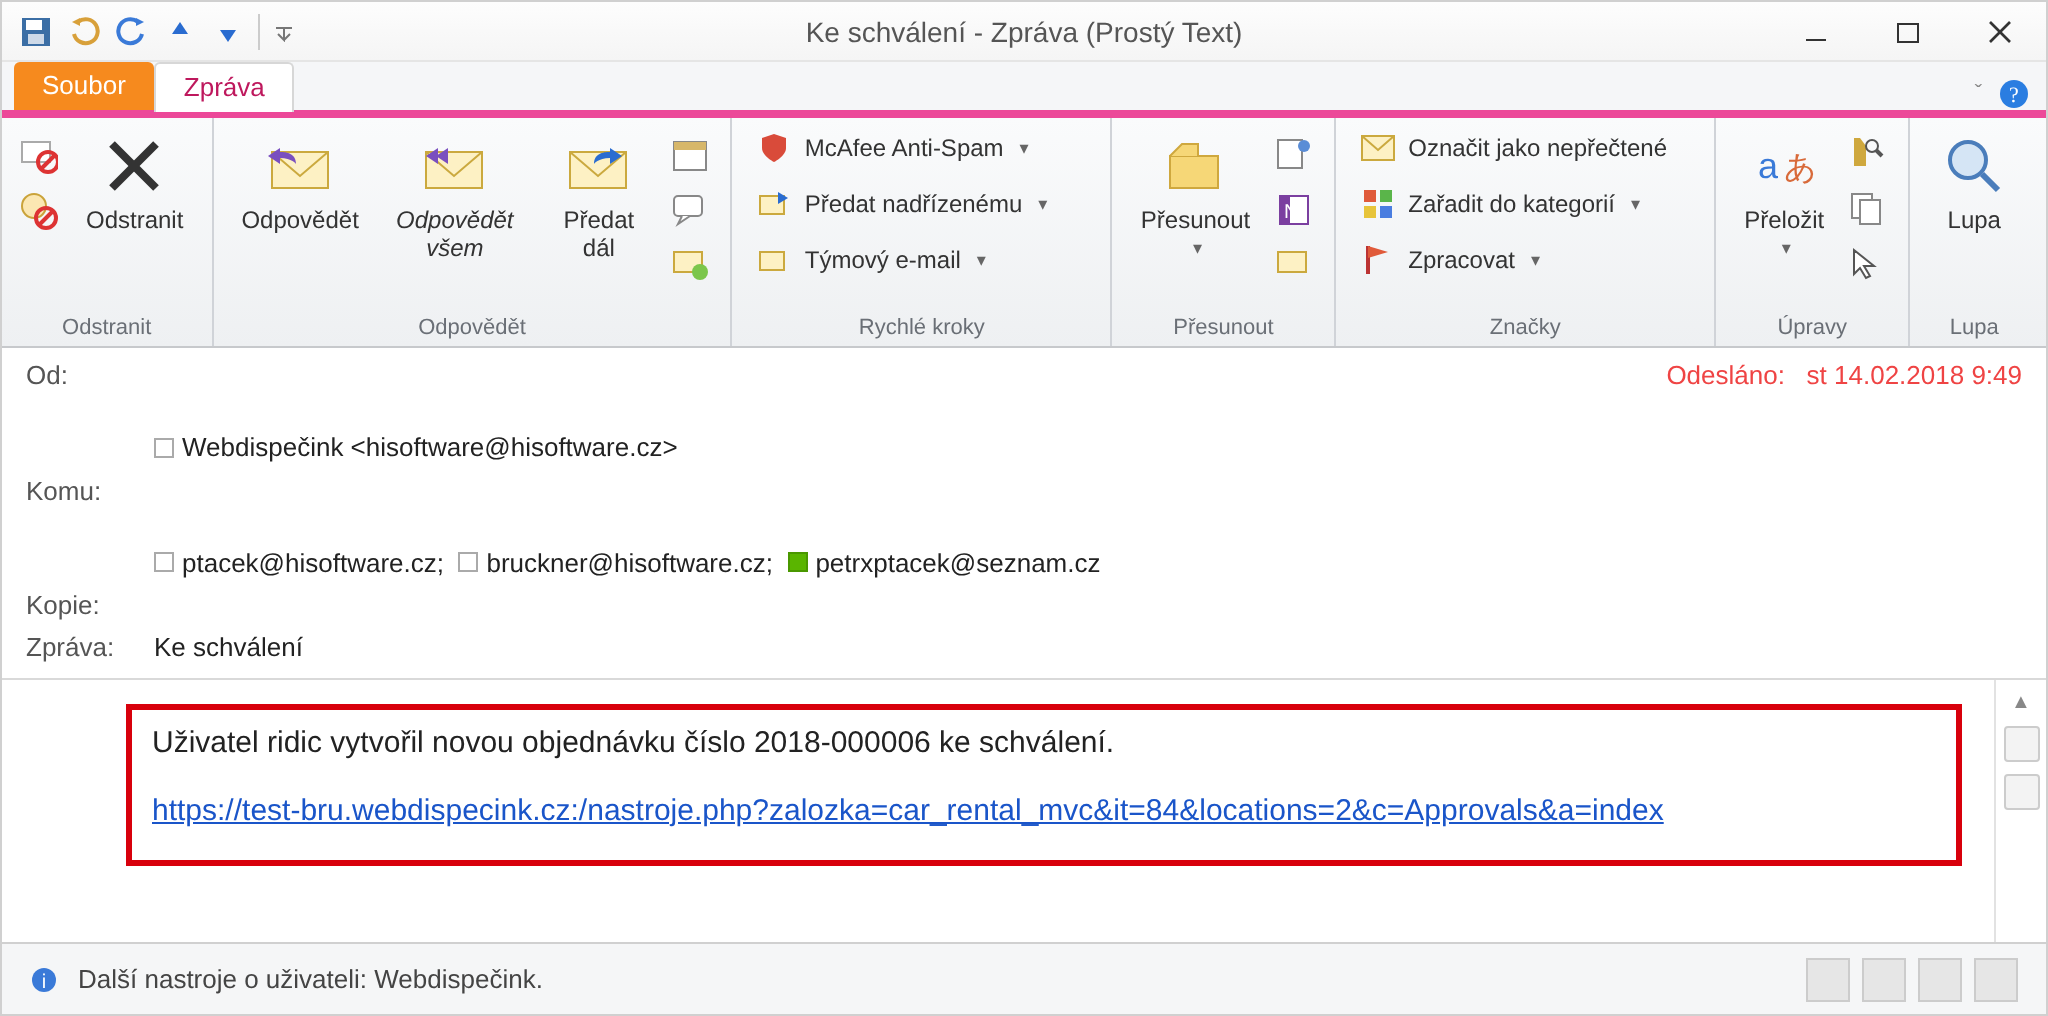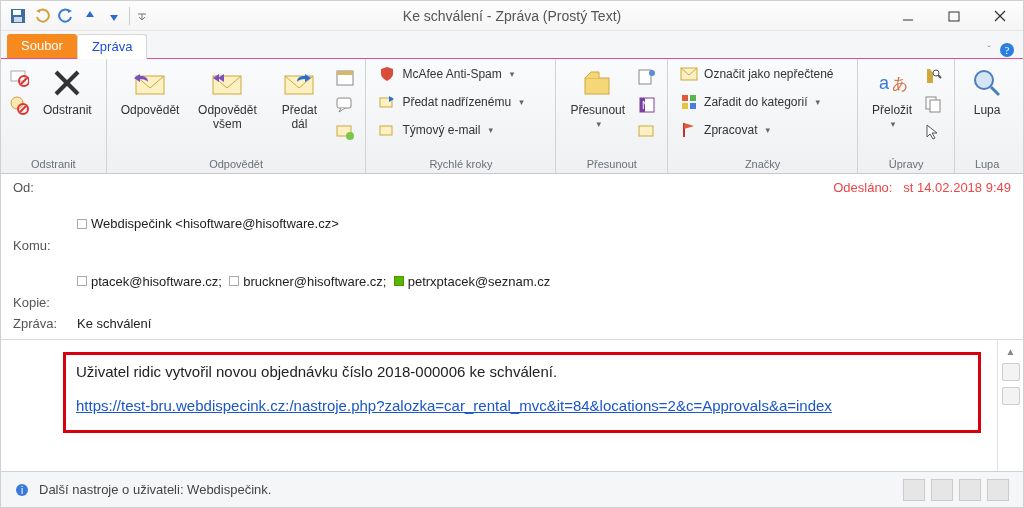--- a/index.html
+++ b/index.html
@@ -3,23 +3,23 @@
 <meta charset="utf-8">
 <style>
   * { box-sizing: border-box; margin: 0; padding: 0; }
   body { font-family: "Segoe UI", Tahoma, sans-serif; font-size: 13px; background: #fff; width: 1024px; height: 508px; overflow: hidden; display: flex; flex-direction: column; border: 1px solid #d0d0d0; }
   .titlebar { height: 30px; background: linear-gradient(#fdfdfd,#f5f5f5); border-bottom: 1px solid #e5e5e5; display: flex; align-items: center; position: relative; }
   .qat { display: flex; align-items: center; gap: 6px; padding-left: 8px; }
   .qat .ico { width: 18px; height: 18px; display: flex; align-items: center; justify-content: center; }
   .title-text { position: absolute; left: 50%; transform: translateX(-50%); color: #555; font-size: 14px; }
   .win-controls { margin-left: auto; display: flex; }
   .win-btn { width: 46px; height: 30px; display: flex; align-items: center; justify-content: center; color: #444; }
-  .tabstrip { height: 28px; display: flex; align-items: flex-end; padding-left: 6px; gap: 0; border-bottom: 1px solid #ec4899; position: relative; background:#f5f6f8; }
+  .tabstrip { height: 28px; display: flex; align-items: flex-end; padding-left: 6px; gap: 0; border-bottom: 4px solid #ec4899; position: relative; background:#f5f6f8; }
   .tab-file { background: #f68a1e; color: #fff; padding: 4px 14px 5px; font-size: 13px; border-top-left-radius:3px; border-top-right-radius:3px; }
-  .tab { padding: 4px 14px 5px; color: #1d4ed8; border: 1px solid transparent; border-bottom: none; background:transparent; }
+  .tab { padding: 4px 14px 5px; color: #be185d; border: 1px solid transparent; border-bottom: none; background:transparent; }
   .tab.active { background: #fff; border-color: #d7d7d7; border-top-left-radius:3px; border-top-right-radius:3px; position:relative; top:1px; }
   .tabstrip .right { margin-left: auto; display:flex; align-items:center; gap:8px; padding-right:8px; }
   .ribbon { height: 115px; background: linear-gradient(#fafbfc,#eef0f2); border-bottom: 1px solid #c7c9cc; display:flex; }
   .group { border-right: 1px solid #d0d3d8; display:flex; flex-direction:column; padding: 4px 8px 2px; }
   .group-body { flex:1; display:flex; align-items:flex-start; gap:6px; }
   .group-label { text-align:center; font-size:11px; color:#6a6f76; padding:2px 0 1px; }
   .big-btn { display:flex; flex-direction:column; align-items:center; justify-content:flex-start; padding:2px 6px; min-width:48px; text-align:center; font-size:12px; color:#333; gap:2px; cursor:default; }
   .big-btn .ic { width:36px; height:36px; display:flex; align-items:center; justify-content:center; }
   .mini-btn { display:flex; align-items:center; gap:6px; font-size:12px; color:#333; padding:2px 4px; white-space:nowrap; }
   .mini-btn .ic { width:18px; height:18px; display:flex; align-items:center; justify-content:center; }
@@ -168,21 +168,21 @@
       </div>
       <div class="big-btn">
         <span class="ic">
             <svg width="36" height="30" viewBox="0 0 36 30">
               <rect x="4" y="8" width="28" height="18" fill="#fdf1c4" stroke="#cba93e"></rect>
               <path d="M4 8 L18 20 L32 8" fill="none" stroke="#cba93e"></path>
               <path d="M10 6 L4 10 L10 14 Z" fill="#7a4fbf"></path>
               <path d="M15 6 L9 10 L15 14 Z" fill="#7a4fbf"></path>
             </svg>
           </span>
-        <span style="max-width:60px;">Odpovědět všem</span>
+        <span style="max-width:60px;font-style:italic;">Odpovědět všem</span>
       </div>
       <div class="big-btn">
         <span class="ic">
             <svg width="36" height="30" viewBox="0 0 36 30">
               <rect x="4" y="8" width="28" height="18" fill="#fdf1c4" stroke="#cba93e"></rect>
               <path d="M4 8 L18 20 L32 8" fill="none" stroke="#cba93e"></path>
               <path d="M24 6 L30 10 L24 14 L24 11 C18 11 16 14 16 14 C16 8 22 8 24 8 Z" fill="#2a6cd0"></path>
             </svg>
           </span>
         <span style="max-width:48px;">Předat dál</span>

